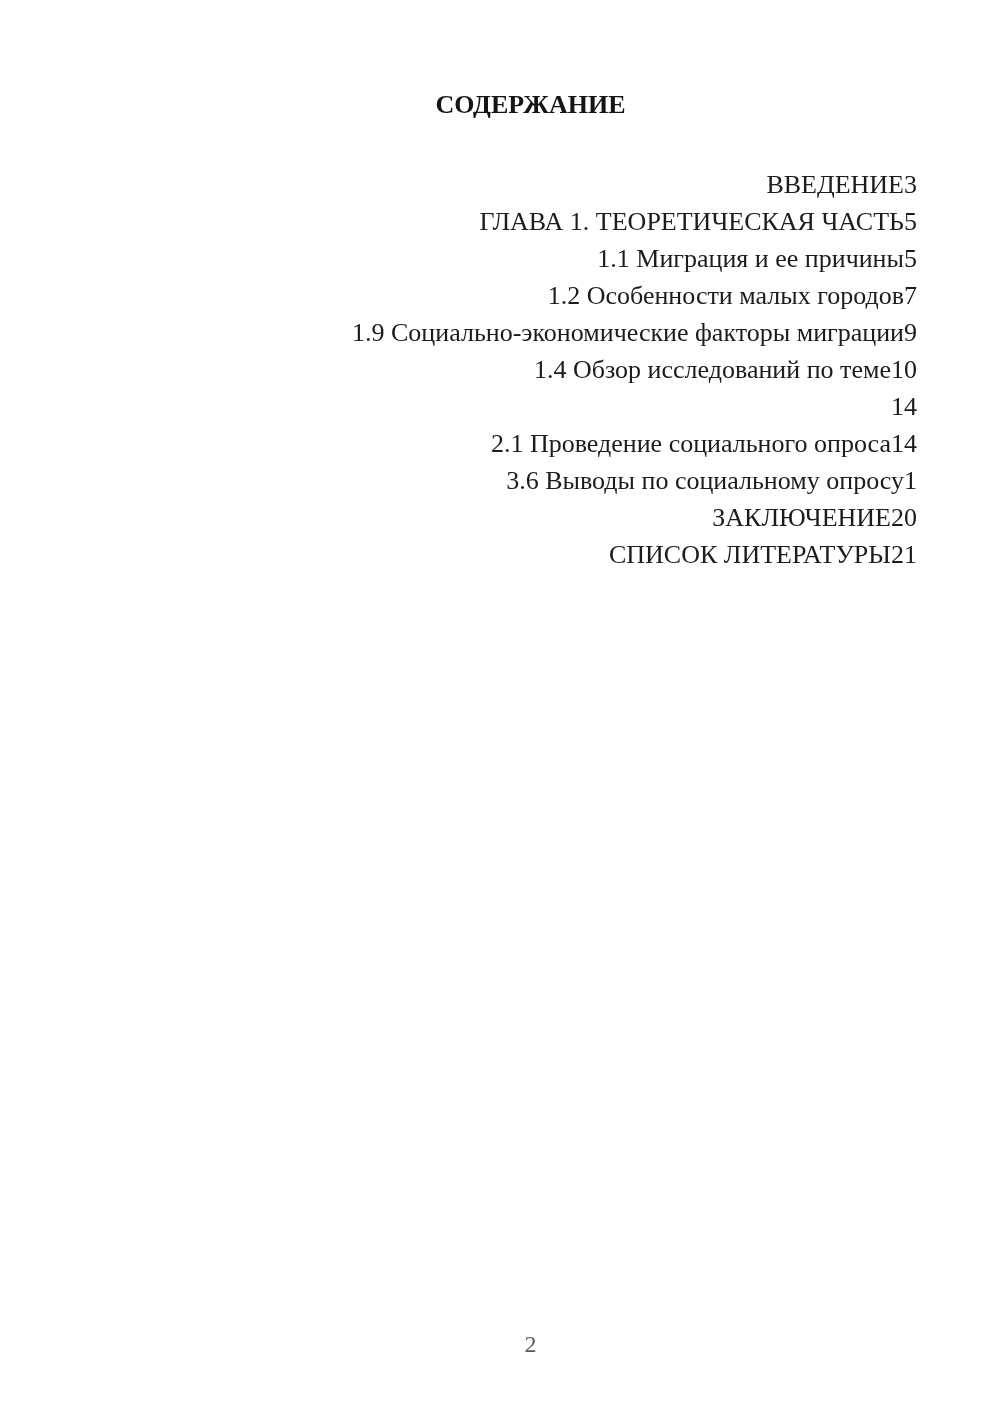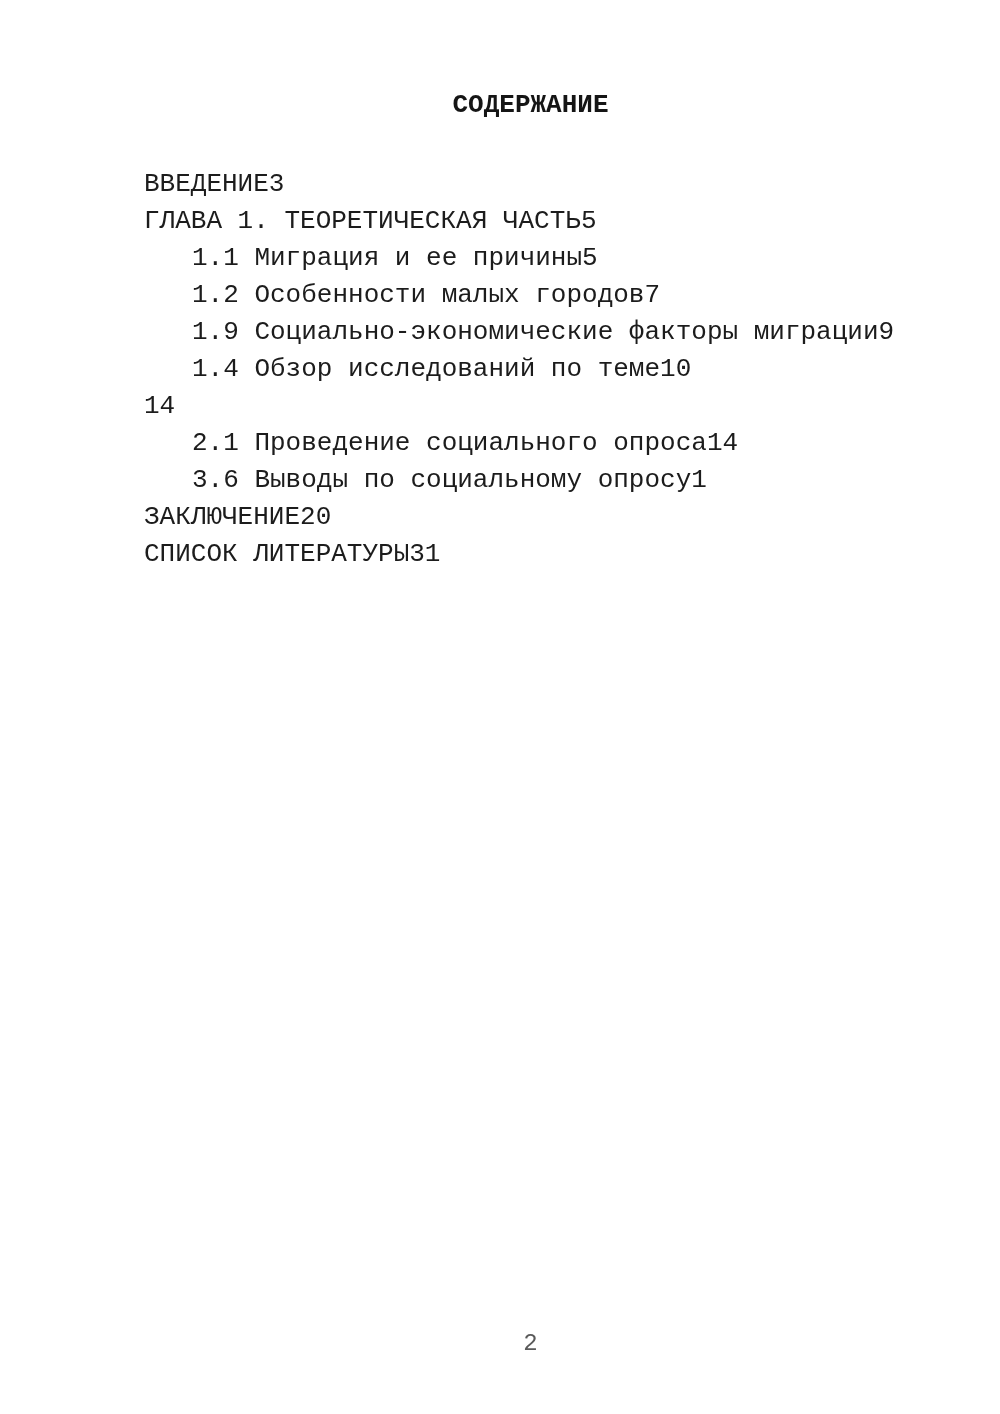--- a/index.html
+++ b/index.html
@@ -5,39 +5,39 @@
   html, body {
     margin: 0;
     padding: 0;
     background: #ffffff;
   }
   .page {
     position: relative;
     width: 1000px;
     height: 1414px;
     background: #ffffff;
-    font-family: Liberation Mono, monospace;
+    font-family: Liberation Serif, serif;
     color: #1c1c1c;
     overflow: hidden;
   }
   .title {
     margin: 0 83px 0 144px;
     padding-top: 90px;
     text-align: center;
     font-size: 26px;
     line-height: 30px;
     font-weight: 700;
     color: #151515;
   }
   .toc {
     margin: 46px 83px 0 144px;
   }
   .toc-row {
     display: flex;
-    justify-content: flex-start;
+    justify-content: flex-end;
     align-items: baseline;
     height: 37px;
     line-height: 37px;
     font-size: 26px;
   }
   .toc-row.level-1 .toc-label {
     padding-left: 48px;
   }
   .toc-label {
     white-space: nowrap;
@@ -110,21 +110,21 @@
       <span class="toc-page">1</span>
     </div>
 
     <div class="toc-row">
       <span class="toc-label">ЗАКЛЮЧЕНИЕ</span>
       <span class="toc-page">20</span>
     </div>
 
     <div class="toc-row">
       <span class="toc-label">СПИСОК ЛИТЕРАТУРЫ</span>
-      <span class="toc-page">31</span>
+      <span class="toc-page">21</span>
     </div>
 
   </div>
 
   <div class="footer">
     <span>2</span>
   </div>
 
 </div>
 

